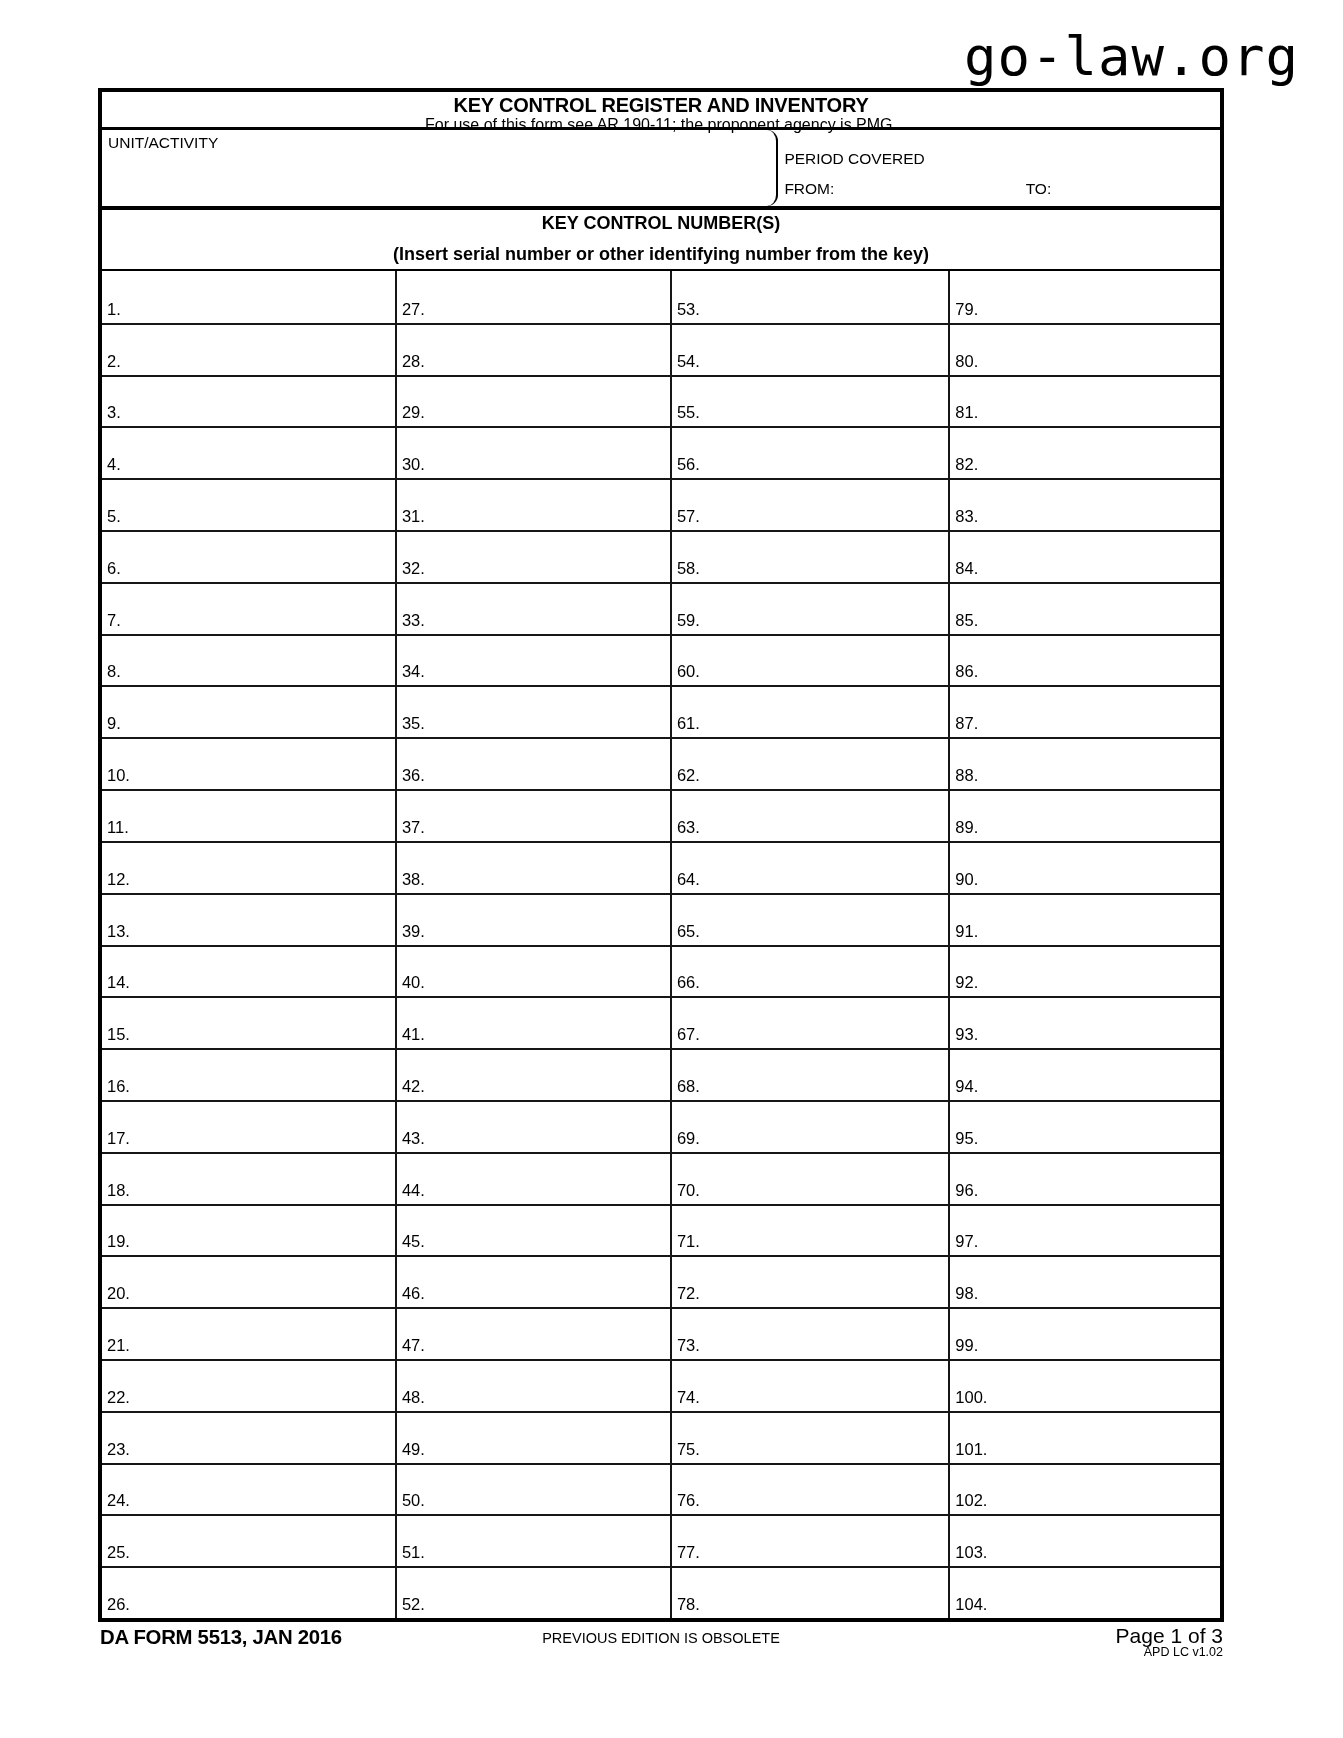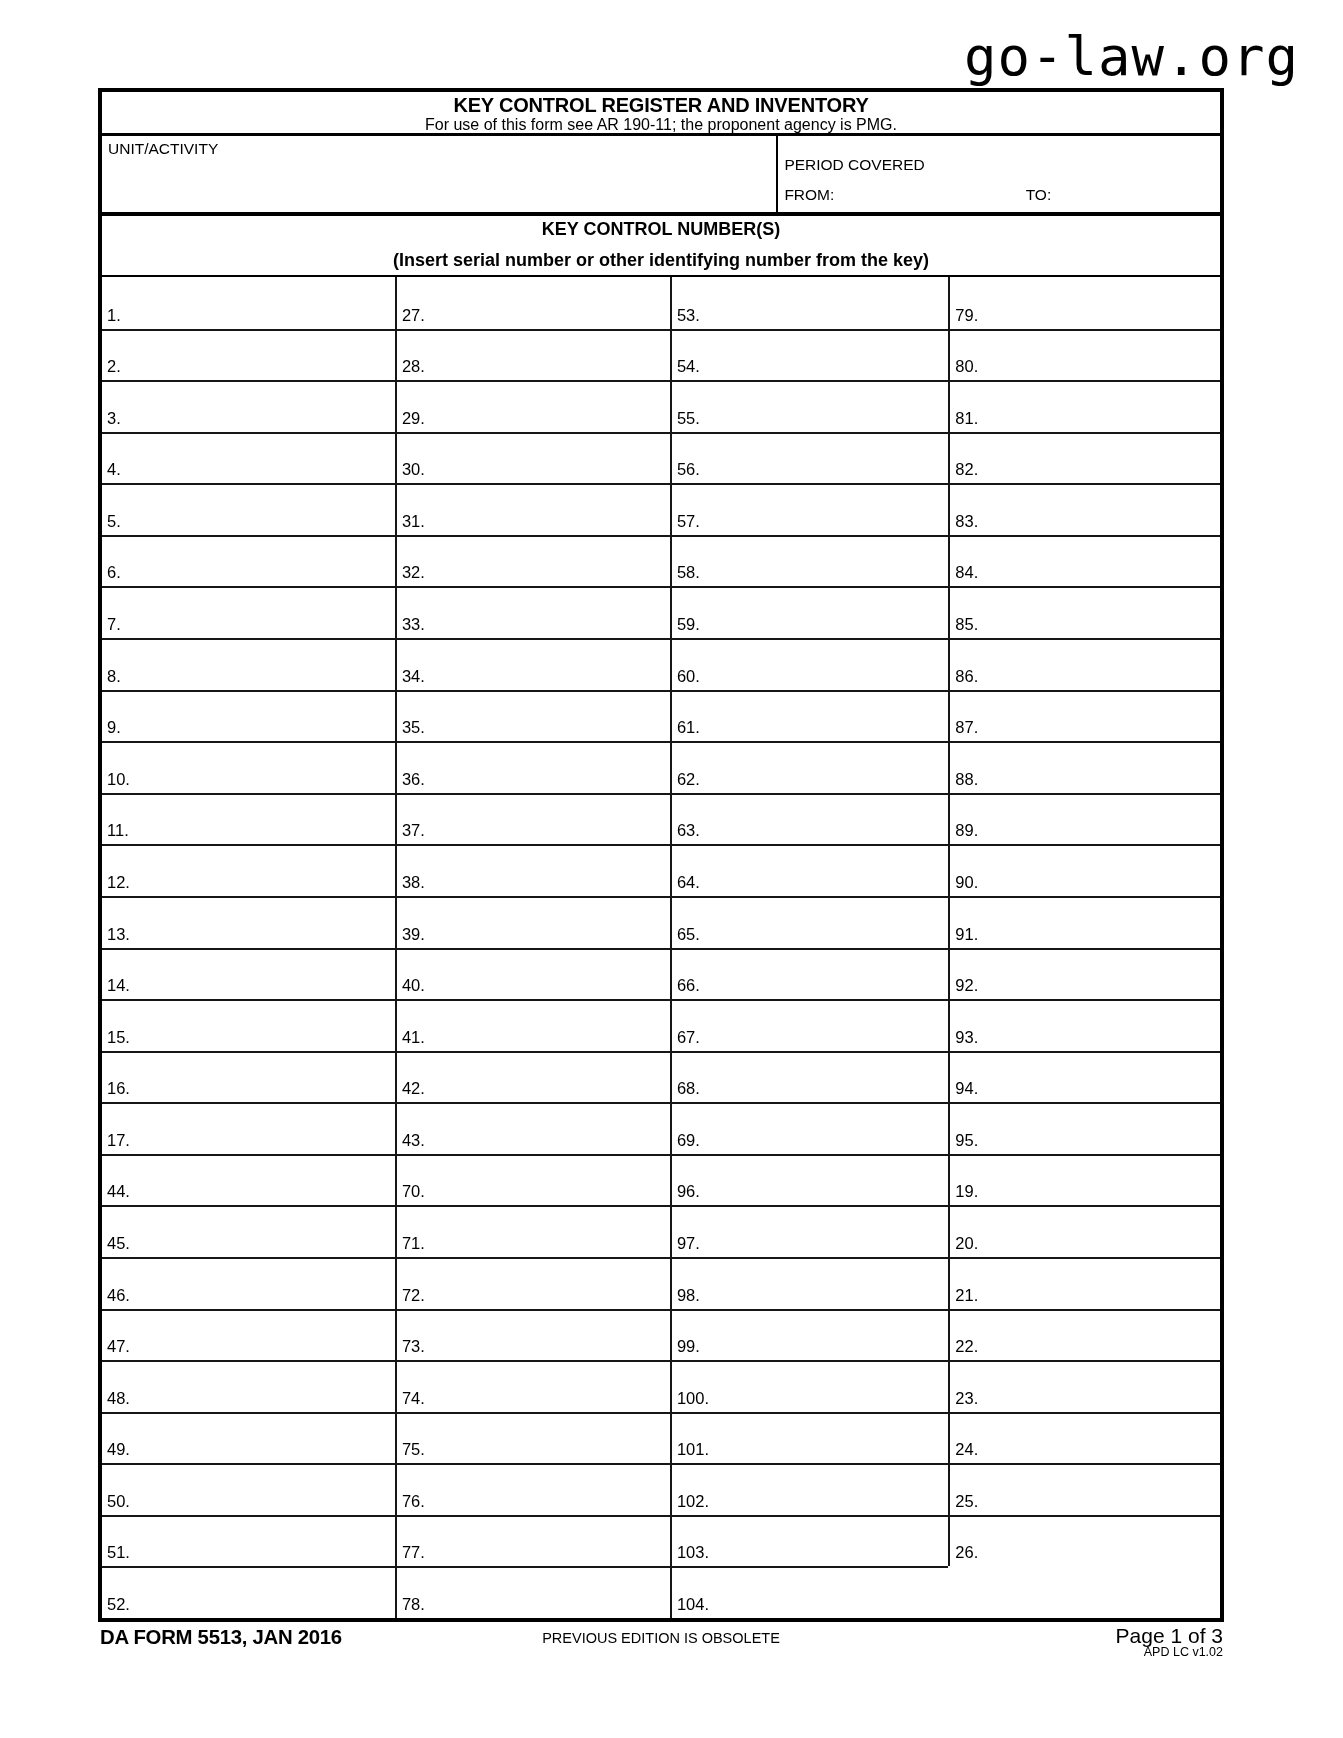--- a/index.html
+++ b/index.html
@@ -32,21 +32,21 @@
     left: 98px; top: 88px;
     width: 1126px; height: 1534px;
     border: 4px solid #000;
     display: flex;
     flex-direction: column;
     background: transparent;
   }
 
   
   .title-section {
-    height: 44px;
+    height: 38px;
     border-bottom: 3px solid #000;
     text-align: center;
     padding-top: 3px;
   }
   .form-title {
     font-size: 20px;
     font-weight: bold;
     letter-spacing: -0.2px;
     line-height: 21px;
   }
@@ -59,20 +59,21 @@
   .unit-row {
     height: 80px;
     border-bottom: 4px solid #000;
     display: flex;
   }
   .unit-cell {
     width: 60.5%;
     border-right: 2px solid #000;
     padding: 4px 6px;
     position: relative;
+    border-radius: 11px;
   }
   .period-cell {
     flex: 1;
     position: relative;
     padding: 20px 6px;
   }
   .cell-label { font-size: 15.5px; }
   .from-wrap {
     position: absolute;
     bottom: 8px; left: 6px; right: 46%;
@@ -382,20 +383,23 @@
         <div class="kcell">
           <span>43.</span>
         </div>
         <div class="kcell">
           <span>69.</span>
         </div>
         <div class="kcell">
           <span>95.</span>
         </div>
         <div class="kcell">
+          <span>18.</span>
+        </div>
+        <div class="kcell">
           <span>44.</span>
         </div>
         <div class="kcell">
           <span>70.</span>
         </div>
         <div class="kcell">
           <span>96.</span>
         </div>
         <div class="kcell">
           <span>19.</span>

